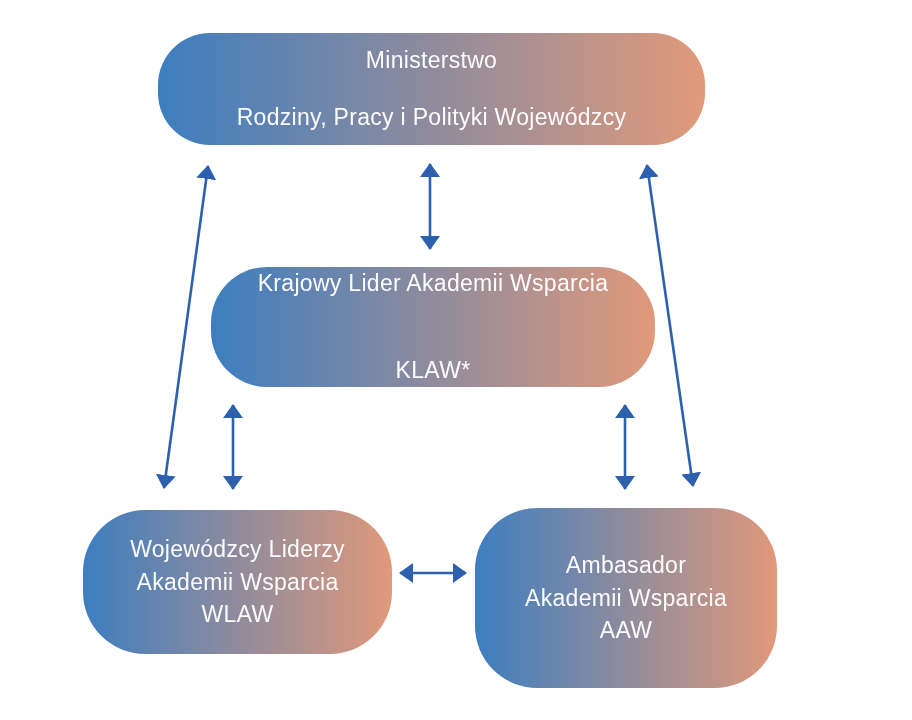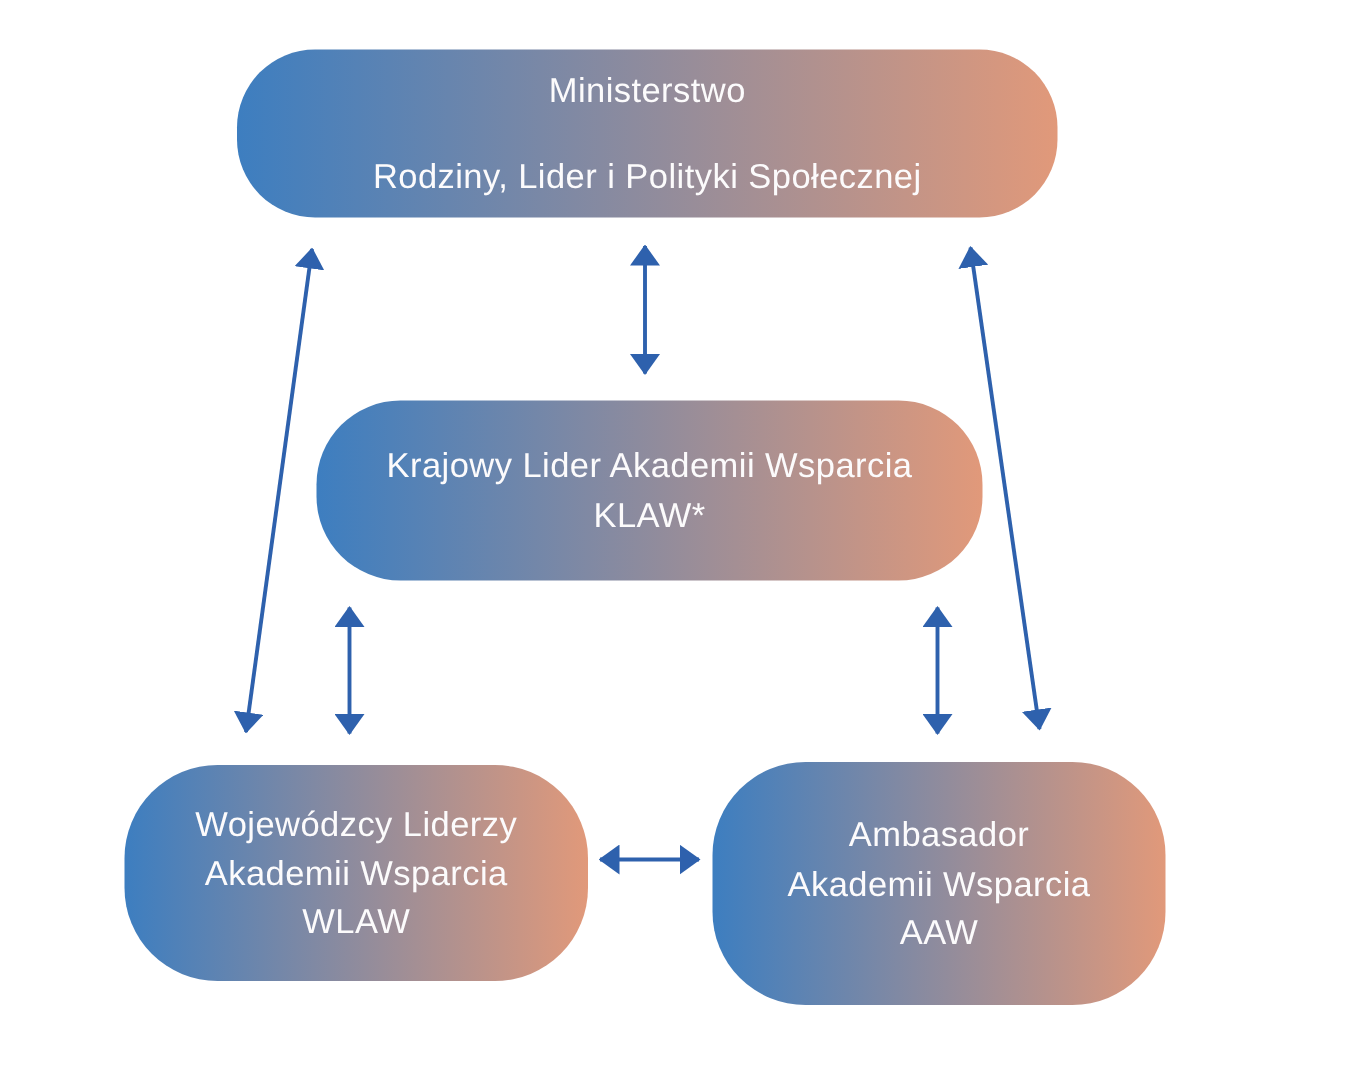--- a/index.html
+++ b/index.html
@@ -51,33 +51,34 @@
     height: 112px;
     border-radius: 52px;
     gap: 24px;
   }
   .node-klaw {
     left: 211px;
     top: 267px;
     width: 444px;
     height: 120px;
     border-radius: 56px;
+    justify-content: space-between;
   }
   .node-wlaw {
     left: 83px;
     top: 510px;
     width: 309px;
     height: 144px;
     border-radius: 62px;
   }
   .node-aaw {
     left: 475px;
     top: 508px;
     width: 302px;
-    height: 162px;
+    height: 180px;
     border-radius: 62px;
     text-align: right;
   }
 </style>
 </head>
 <body>
 
 <div class="canvas">
 
   <svg class="arrows" viewBox="0 0 912 720" xmlns="http://www.w3.org/2000/svg">
@@ -89,21 +90,21 @@
     <line x1="430" y1="164" x2="430" y2="249" marker-start="url(#ah)" marker-end="url(#ah)"></line>
     <line x1="208" y1="166" x2="164" y2="488" marker-start="url(#ah)" marker-end="url(#ah)"></line>
     <line x1="647" y1="165" x2="693" y2="486" marker-start="url(#ah)" marker-end="url(#ah)"></line>
     <line x1="233" y1="405" x2="233" y2="489" marker-start="url(#ah)" marker-end="url(#ah)"></line>
     <line x1="625" y1="405" x2="625" y2="489" marker-start="url(#ah)" marker-end="url(#ah)"></line>
     <line x1="400" y1="573" x2="466" y2="573" marker-start="url(#ah)" marker-end="url(#ah)"></line>
   </svg>
 
   <div class="node node-ministry">
     <div>Ministerstwo</div>
-    <div>Rodziny, Lider i Polityki Społecznej</div>
+    <div>Rodziny, Pracy i Polityki Wojewódzcy</div>
   </div>
 
   <div class="node node-klaw">
     <div>Krajowy Lider Akademii Wsparcia</div>
     <div class="acronym">KLAW*</div>
   </div>
 
   <div class="node node-wlaw">
     <div>Wojewódzcy Liderzy</div>
     <div>Akademii Wsparcia</div>

